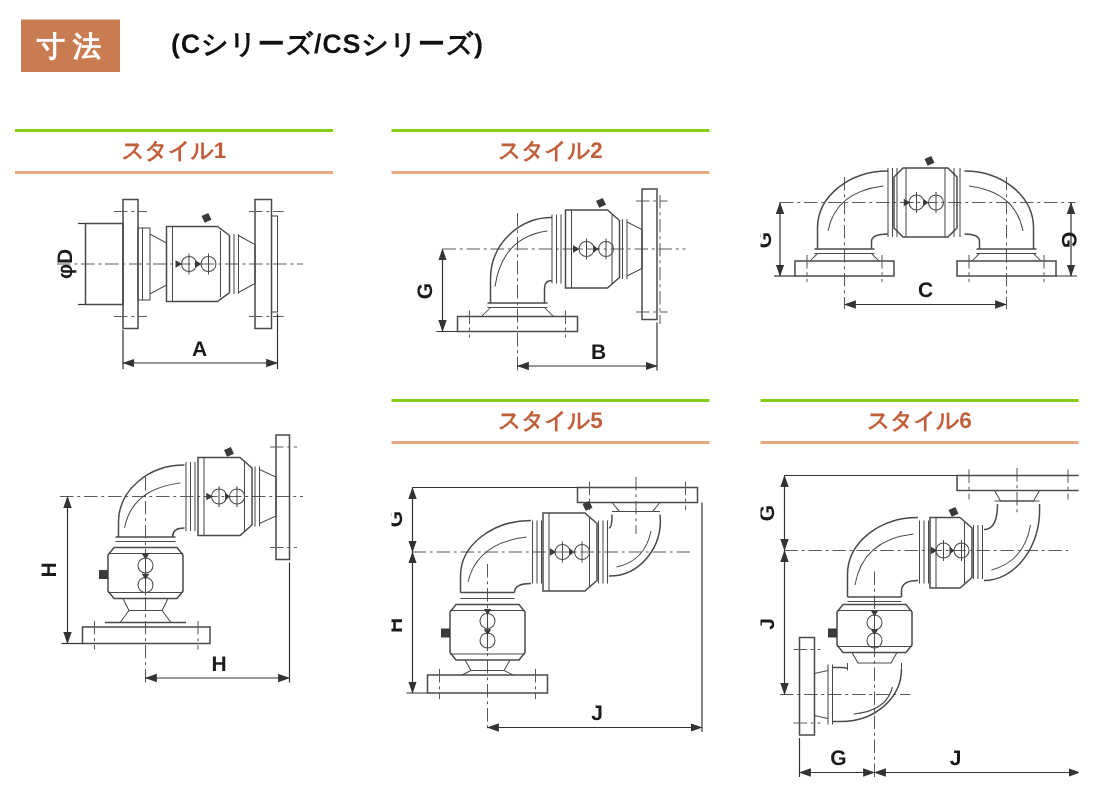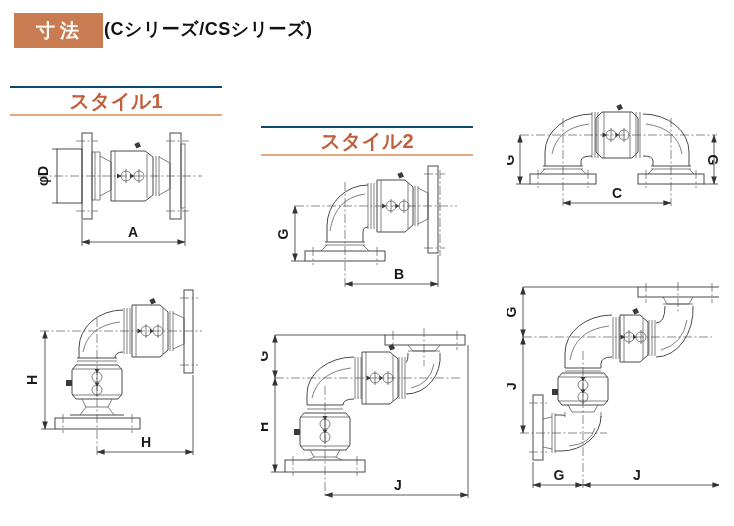--- a/index.html
+++ b/index.html
@@ -2,37 +2,37 @@
 <html><head>
 <meta charset="utf-8">
 <style>
   html,body{margin:0;padding:0;background:#ffffff;}
   body{
     width:734px;height:526px;position:relative;overflow:hidden;
     font-family:"Liberation Sans","DejaVu Sans",sans-serif;
   }
   
   .hdr-box{
-    position:absolute;left:14px;top:13px;width:89px;height:35px;
+    position:absolute;left:14px;top:13px;width:66px;height:35px;
     background:#C97C51;color:#ffffff;font-weight:bold;font-size:19px;
     display:flex;align-items:center;justify-content:center;letter-spacing:5px;
     padding-left:3px;box-sizing:border-box;
   }
   .hdr-series{
-    position:absolute;left:104px;top:17px;font-size:18px;font-weight:bold;color:#111;
+    position:absolute;left:114px;top:17px;font-size:18px;font-weight:bold;color:#111;
     letter-spacing:0.5px;
   }
   
   .panel{position:absolute;width:212px;}
   .row1{top:86px;}  .row2{top:266px;}
-  .c1{left:10px;}   .c2{left:261px;margin-top:40px;}  .c3{left:507px;}
+  .c1{left:10px;}   .c2{left:261px;}  .c3{left:507px;}
   .panel-title{
-    border-top:2px solid #0c4a6e;border-bottom:2px solid #E8A87F;
+    border-top:2px solid #84cc16;border-bottom:2px solid #E8A87F;
     height:26px;line-height:26px;text-align:center;
-    color:#C05F3B;font-size:20px;font-weight:bold;
+    color:#C05F3B;font-size:15px;font-weight:bold;
   }
   .panel svg{display:block;}
   
   .ln{fill:none;stroke:#4a4a4a;stroke-width:1;}
   .lt{fill:none;stroke:#4a4a4a;stroke-width:0.7;}
   .cl{fill:none;stroke:#5a5a5a;stroke-width:0.7;stroke-dasharray:9 2.5 2 2.5;}
   .dim{fill:none;stroke:#333;stroke-width:0.8;}
   .dt{font:bold 14px "Liberation Sans","DejaVu Sans",sans-serif;fill:#1a1a1a;}
   .fb{fill:#3a3a3a;stroke:none;}
 </style>
@@ -289,20 +289,21 @@
     </g>
     <g>
       <line class="dim" x1="183" y1="109" x2="183" y2="189"></line>
       <line class="dim" x1="87" y1="186" x2="183" y2="186" marker-start="url(#arw)" marker-end="url(#arw)"></line>
       <text class="dt" x="136" y="181" text-anchor="middle">H</text>
     </g>
   </svg>
 </div>
 
 <div class="panel row2 c2">
+  <div class="panel-title">スタイル5</div>
   <svg width="212" height="230" viewBox="0 0 212 230">
     <g>
       <line class="cl" x1="14" y1="72" x2="200" y2="72"></line>
       <line class="cl" x1="163" y1="22" x2="163" y2="60"></line>
       <line class="cl" x1="64" y1="80" x2="64" y2="192"></line>
     </g>
     <g>
       <rect class="ln" x="124" y="29" width="80" height="10"></rect>
       <line class="cl" x1="132" y1="25" x2="132" y2="44"></line>
       <line class="cl" x1="196" y1="25" x2="196" y2="44"></line>
@@ -370,20 +371,21 @@
     </g>
     <g>
       <line class="dim" x1="207" y1="39" x2="207" y2="192"></line>
       <line class="dim" x1="64" y1="189" x2="207" y2="189" marker-start="url(#arw)" marker-end="url(#arw)"></line>
       <text class="dt" x="137" y="184" text-anchor="middle">J</text>
     </g>
   </svg>
 </div>
 
 <div class="panel row2 c3">
+  <div class="panel-title">スタイル6</div>
   <svg width="212" height="230" viewBox="0 0 212 230">
     <g>
       <line class="cl" x1="16" y1="71" x2="205" y2="71"></line>
       <line class="cl" x1="171" y1="16" x2="171" y2="47"></line>
       <line class="cl" x1="76" y1="85" x2="76" y2="222"></line>
       <line class="cl" x1="13" y1="167" x2="100" y2="167"></line>
     </g>
     <g>
       <rect class="ln" x="131" y="21" width="82" height="10"></rect>
       <line class="cl" x1="139" y1="17" x2="139" y2="37"></line>

